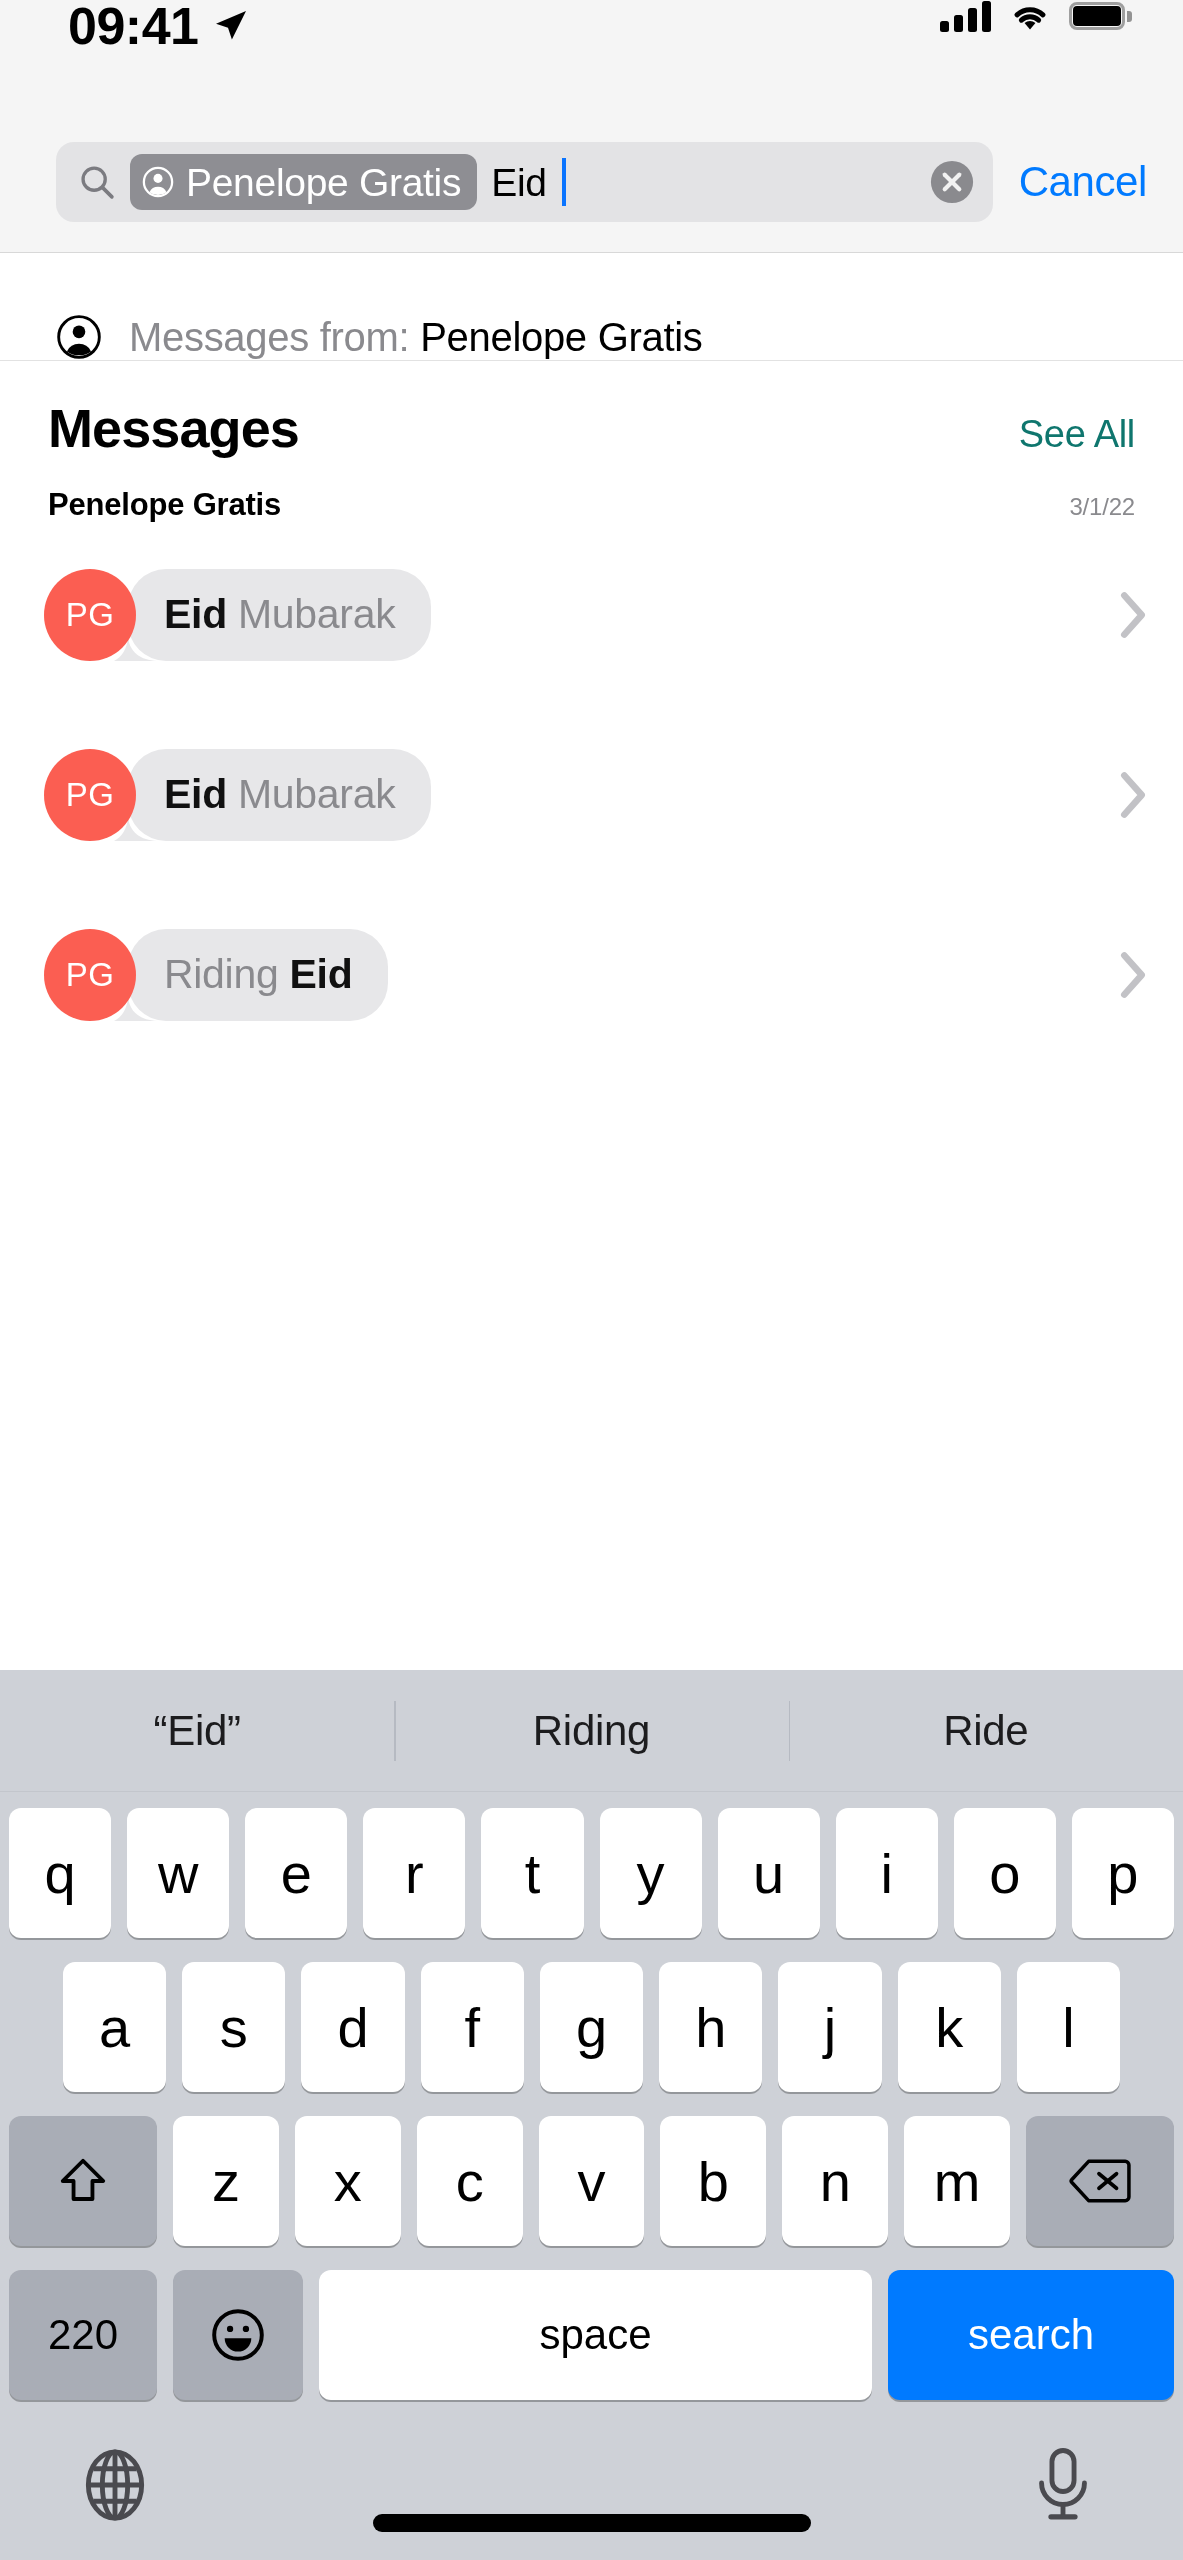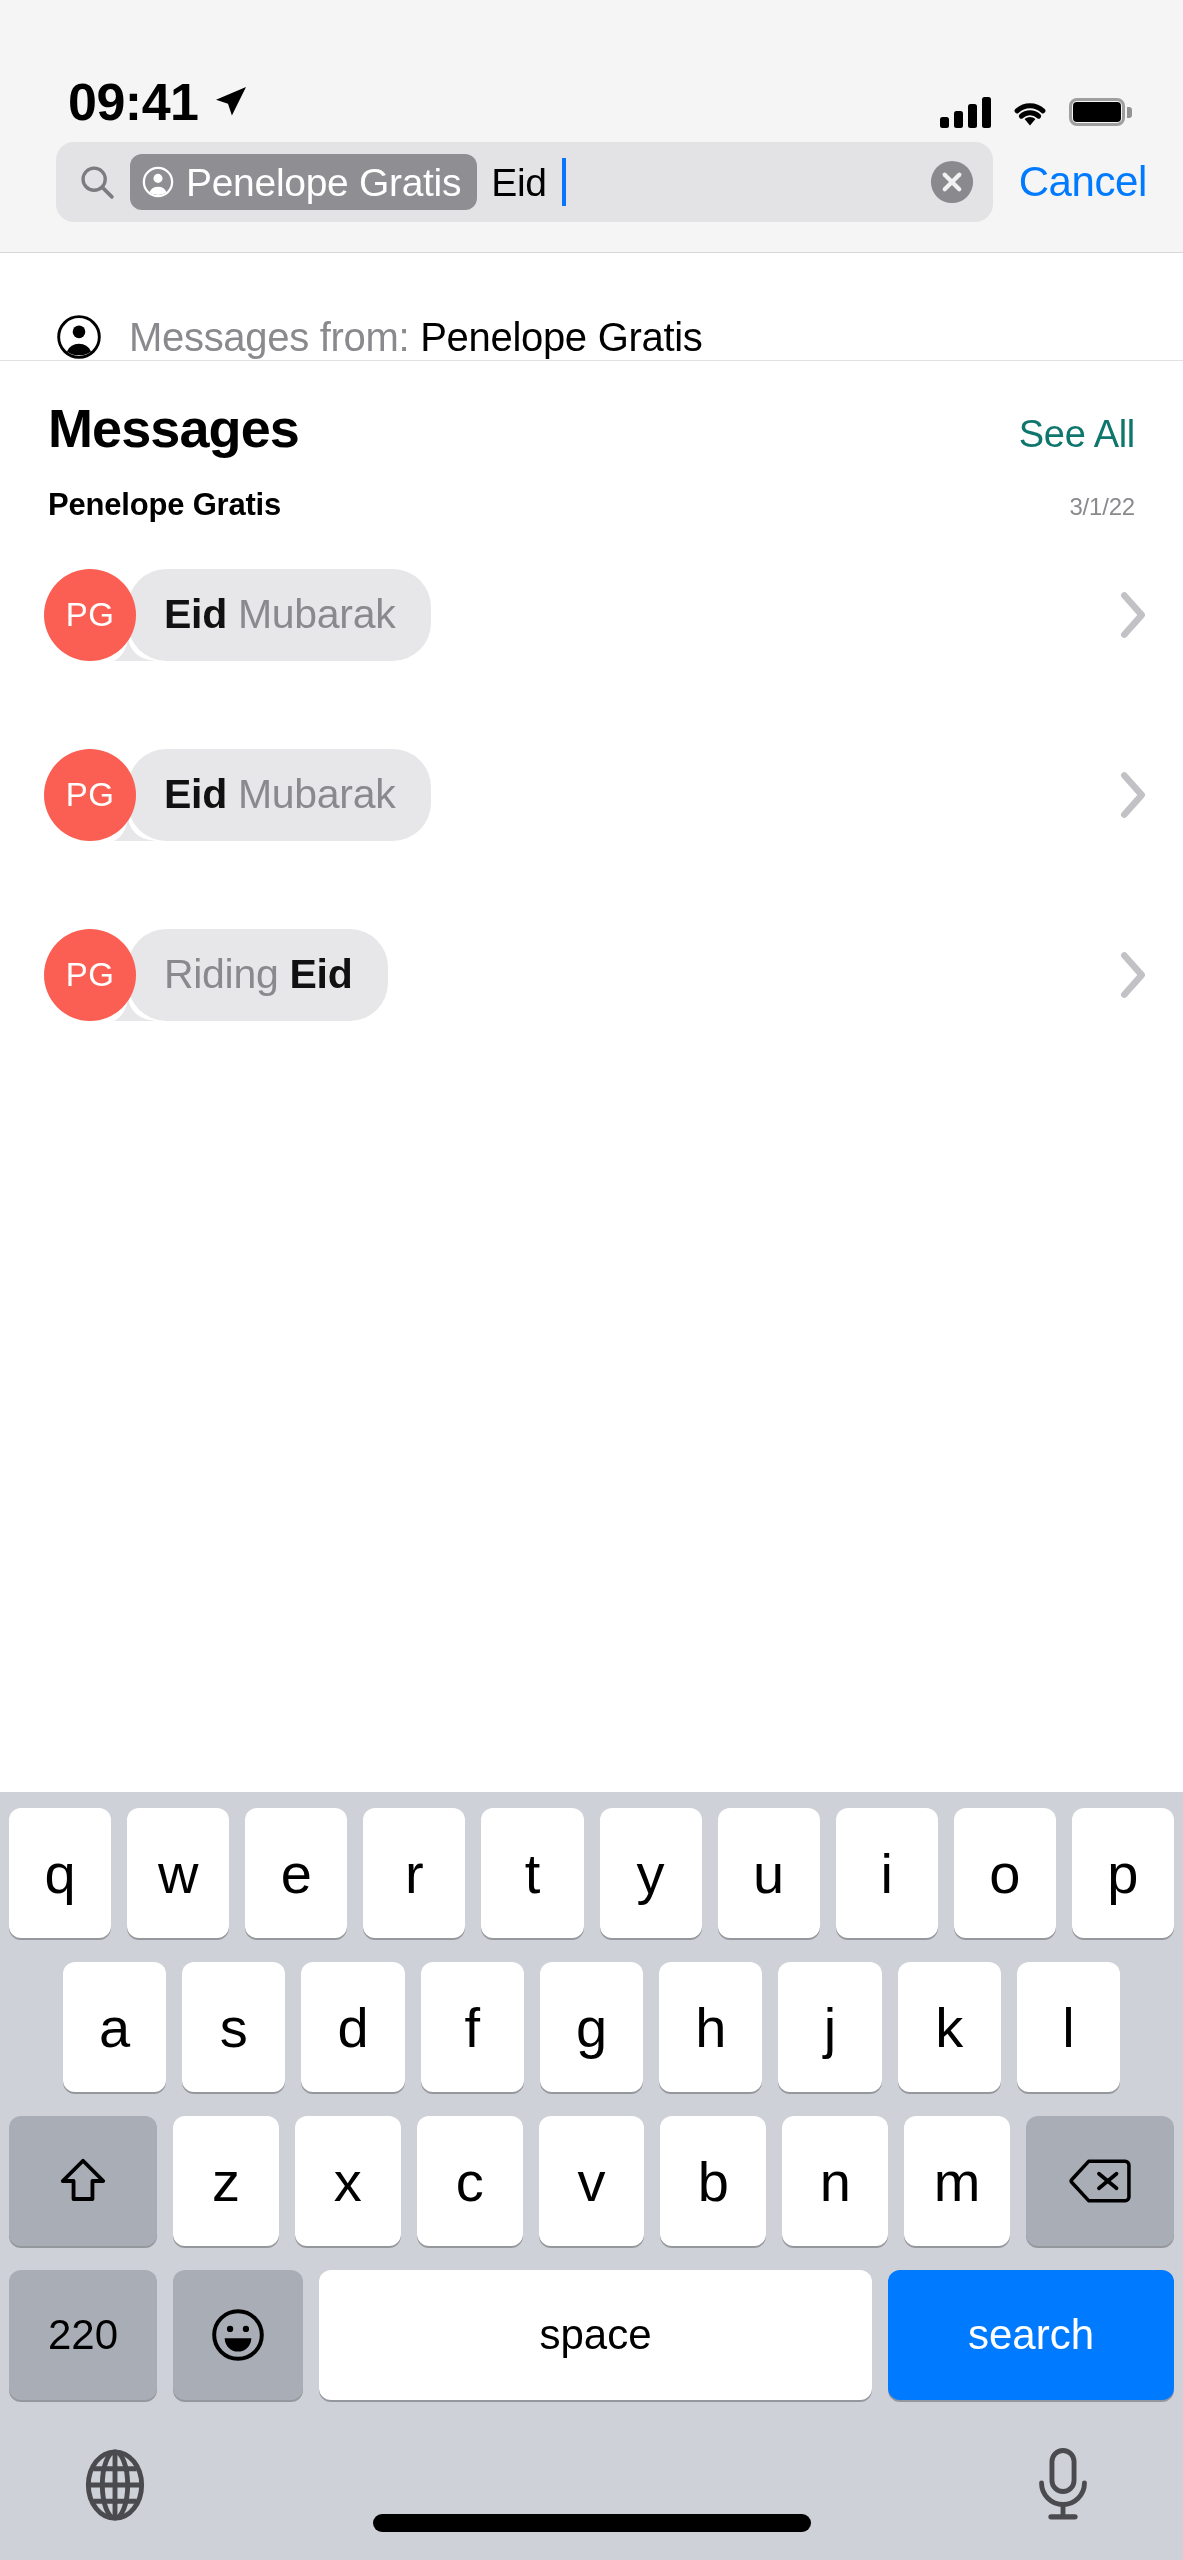--- a/index.html
+++ b/index.html
@@ -8,21 +8,21 @@
     font-family:"Liberation Sans", sans-serif;
     background:#ffffff;
     overflow:hidden;
     position:relative;
   }
   .phone { width:1183px; height:2560px; position:relative; background:#fff; display:flex; flex-direction:column; }
 
   
   .statusbar {
     height:128px; background:#f5f5f5; position:relative; flex:0 0 auto;
-    display:flex; align-items:flex-end; justify-content:space-between;
+    display:flex; align-items:flex-start; justify-content:space-between;
     padding:0 58px 0 68px;
   }
   .sb-left { display:flex; align-items:center; gap:14px; }
   .sb-time { font-size:52px; font-weight:600; color:#000; letter-spacing:-0.5px; line-height:1; }
   .sb-loc { width:36px; height:36px; display:block; }
   .sb-right { display:flex; align-items:center; gap:18px; }
   .sb-signal { display:flex; align-items:flex-end; gap:5px; height:32px; }
   .sb-signal i { display:block; width:9px; background:#000; border-radius:2.5px; }
   .sb-signal i:nth-child(1){ height:11px; }
   .sb-signal i:nth-child(2){ height:17px; }
@@ -292,20 +292,25 @@
         <svg viewBox="0 0 12 22" width="28" height="48">
             <polyline points="2,2 10,11 2,20" fill="none" stroke="#c2c2c6" stroke-width="3" stroke-linecap="round" stroke-linejoin="round"></polyline>
           </svg>
       </span>
     </div>
 
   </div>
 
   <div class="keyboard">
 
+    <div class="predictive">
+      <span class="pred-item">“Eid”</span>
+      <span class="pred-item">Riding</span>
+      <span class="pred-item">Ride</span>
+    </div>
 
     <div class="kb-rows">
 
       <div class="kb-row r1">
         <span class="key">q</span>
         <span class="key">w</span>
         <span class="key">e</span>
         <span class="key">r</span>
         <span class="key">t</span>
         <span class="key">y</span>

